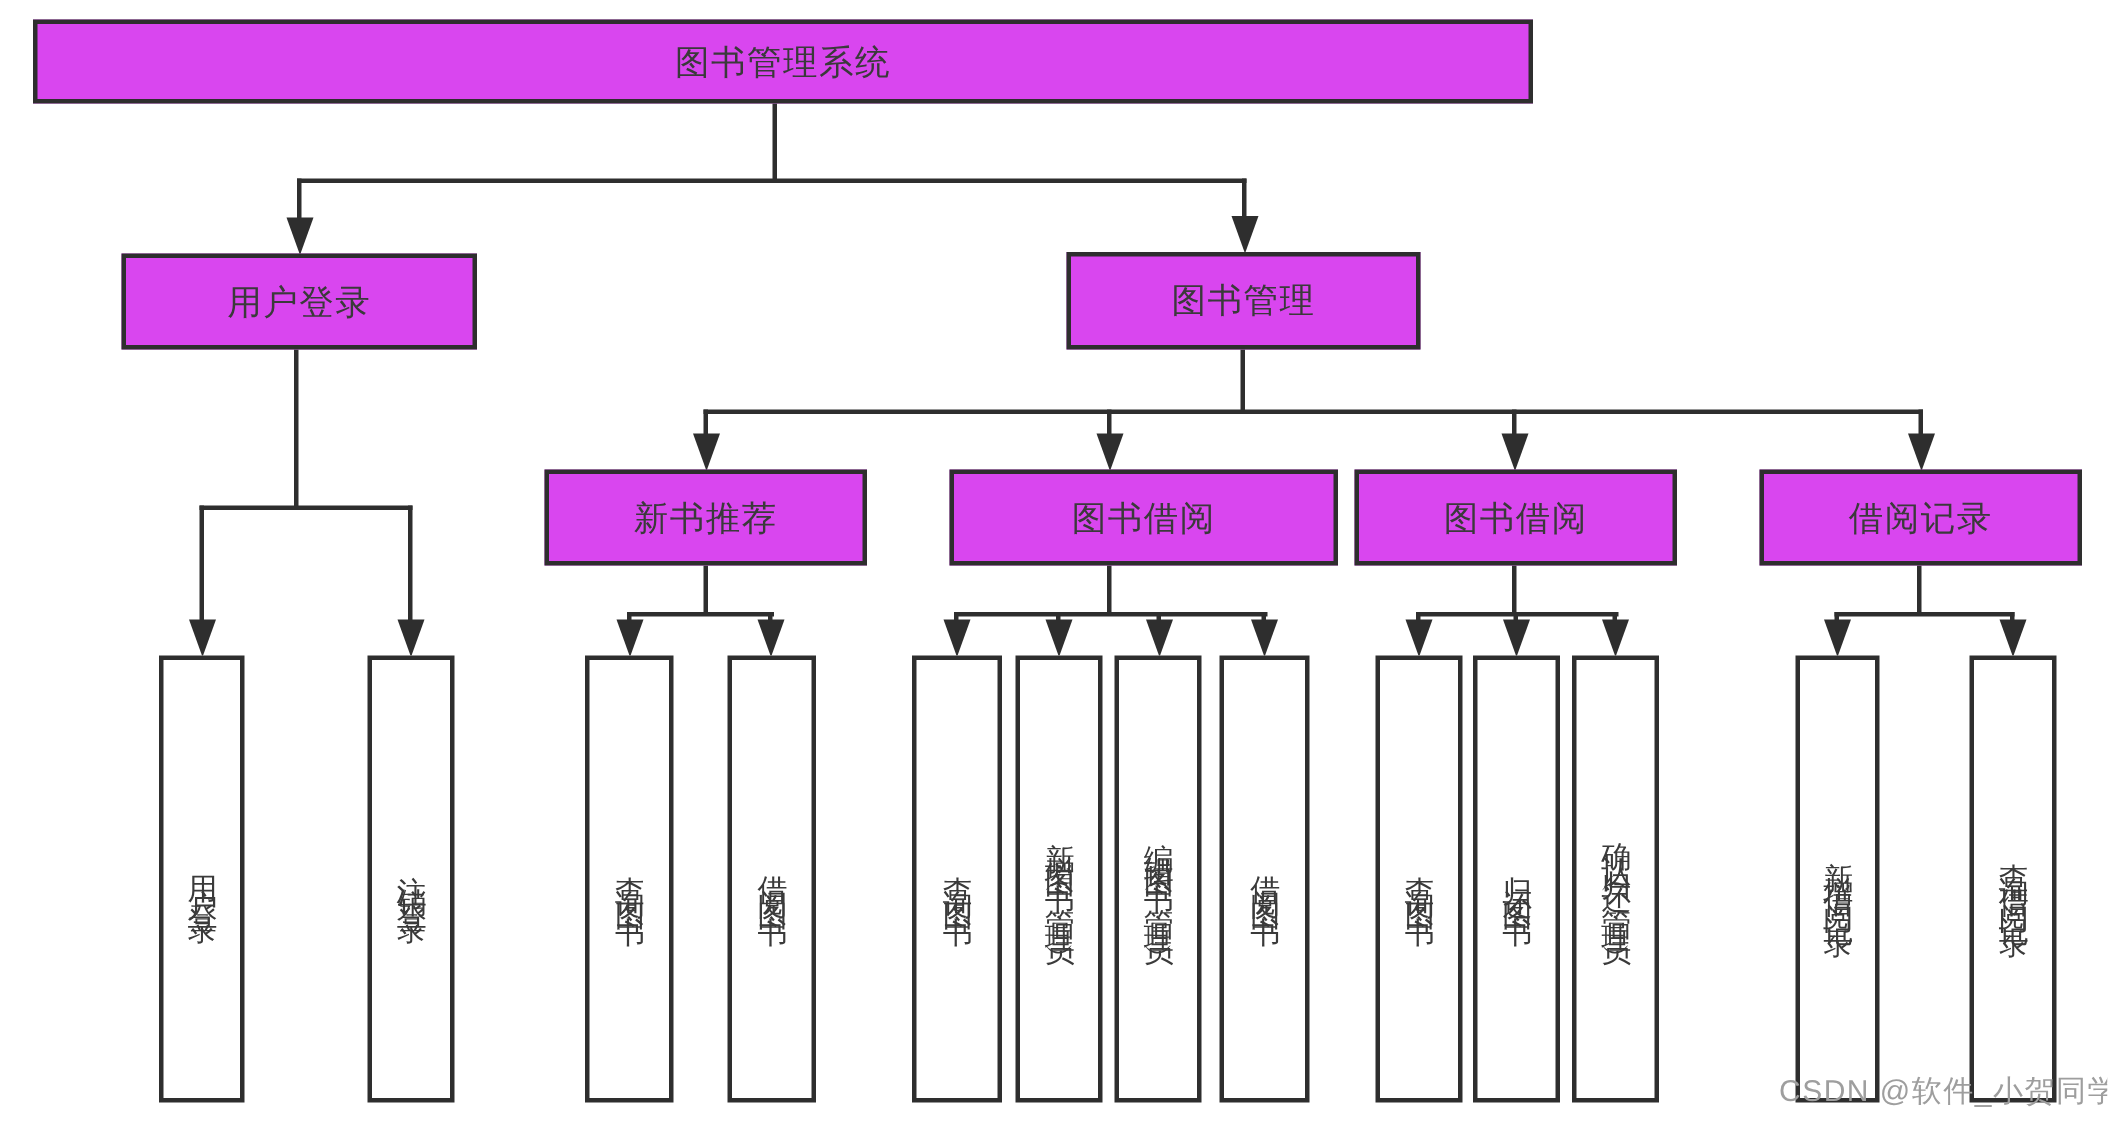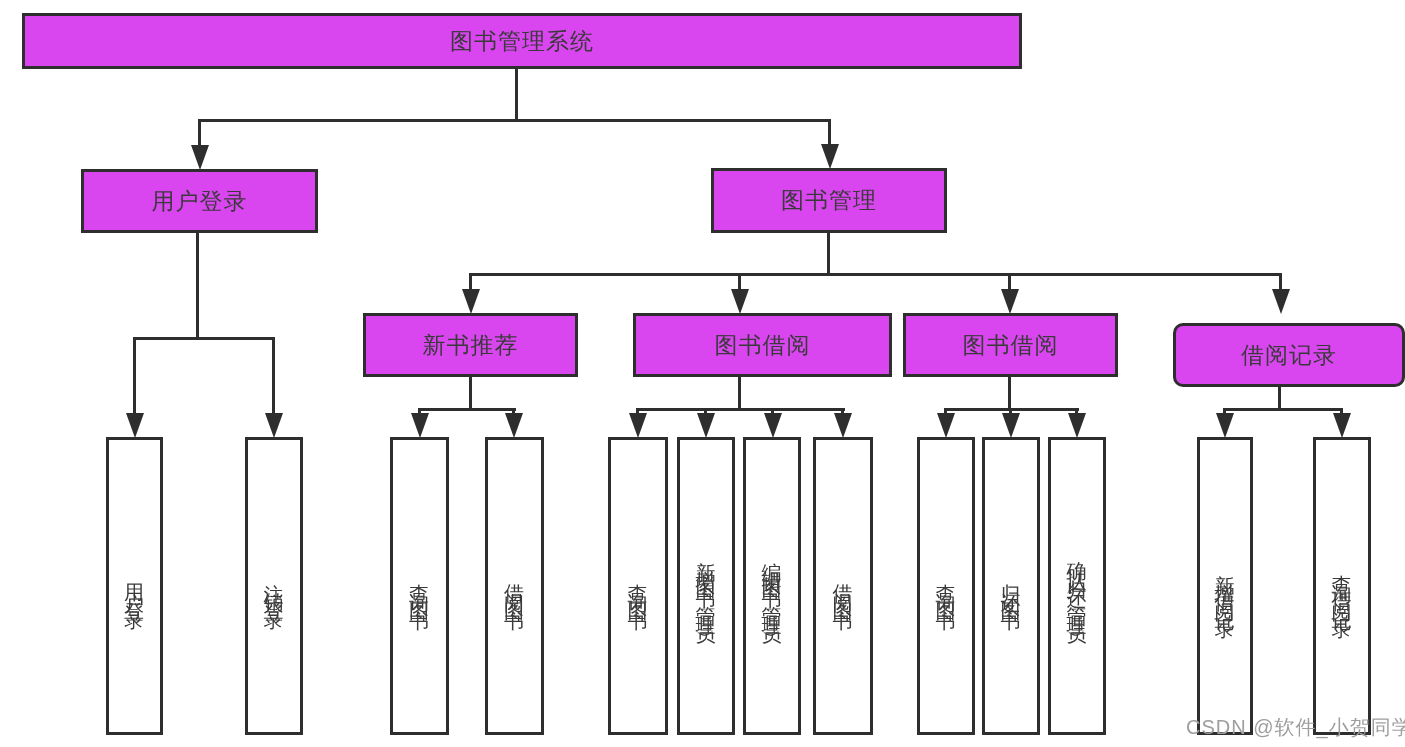--- a/index.html
+++ b/index.html
@@ -131,21 +131,21 @@
 
   <div class="hbox" style="left:711px;top:168px;width:236px;height:65px;">
     <span>图书管理</span>
   </div>
   <div class="hbox" style="left:633px;top:313px;width:259px;height:64px;">
     <span>图书借阅</span>
   </div>
   <div class="hbox" style="left:903px;top:313px;width:215px;height:64px;">
     <span>图书借阅</span>
   </div>
-  <div class="hbox" style="left:1173px;top:323px;width:232px;height:64px;border-radius:10px;">
+  <div class="hbox" style="left:1173px;top:313px;width:215px;height:64px;">
     <span>借阅记录</span>
   </div>
 
   <div class="vbox" style="left:106px;width:57px;">
     <span class="vtext">用户登录</span>
   </div>
   <div class="vbox" style="left:245px;width:58px;">
     <span class="vtext">注销登录</span>
   </div>
 

